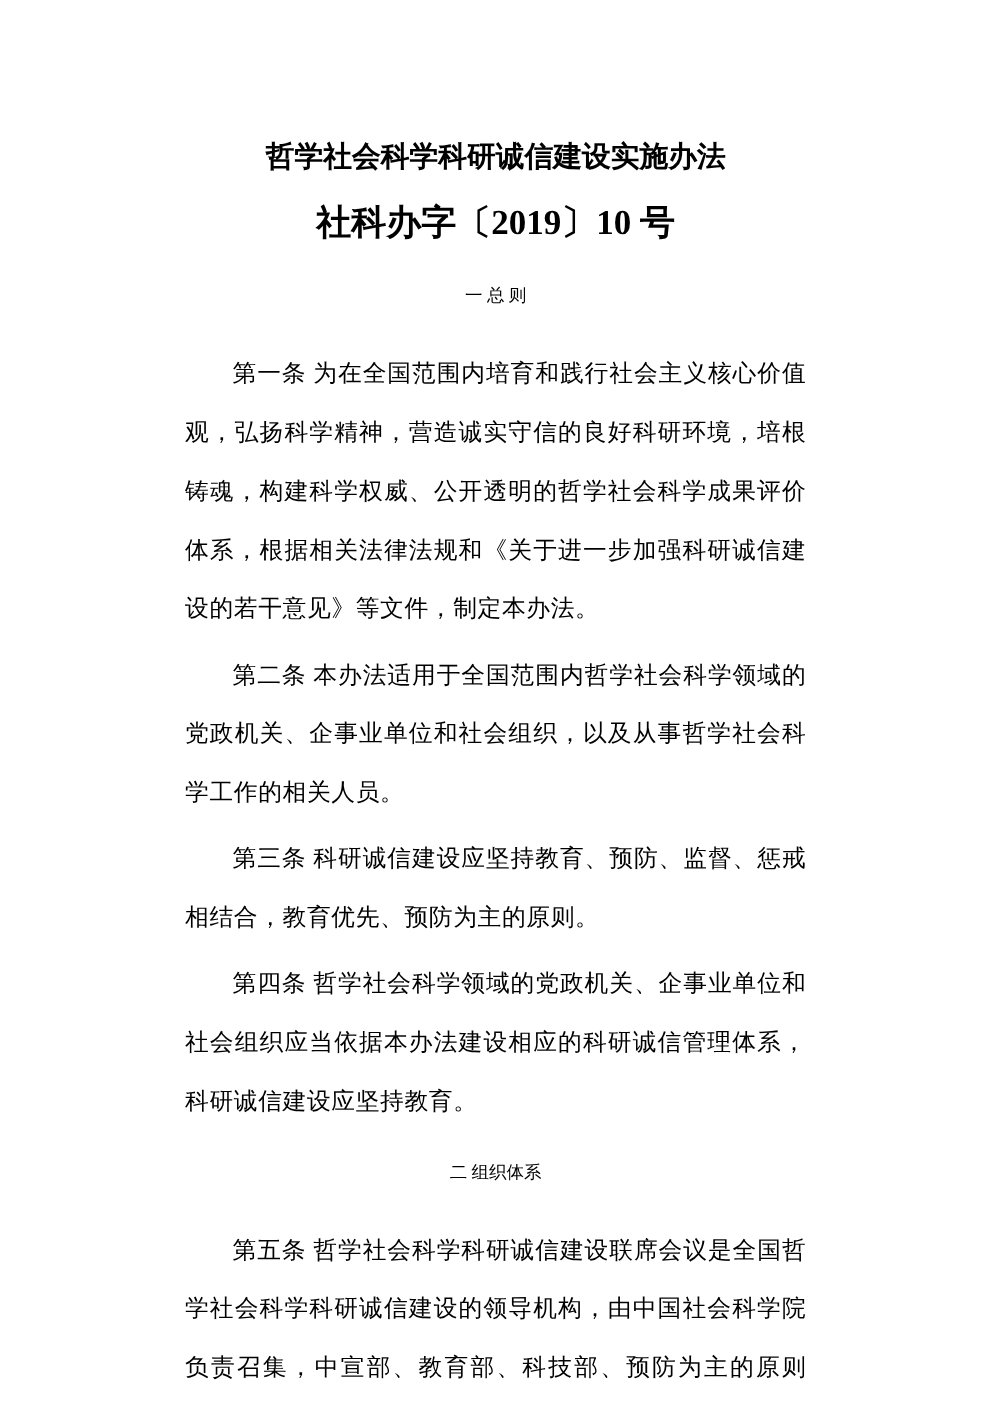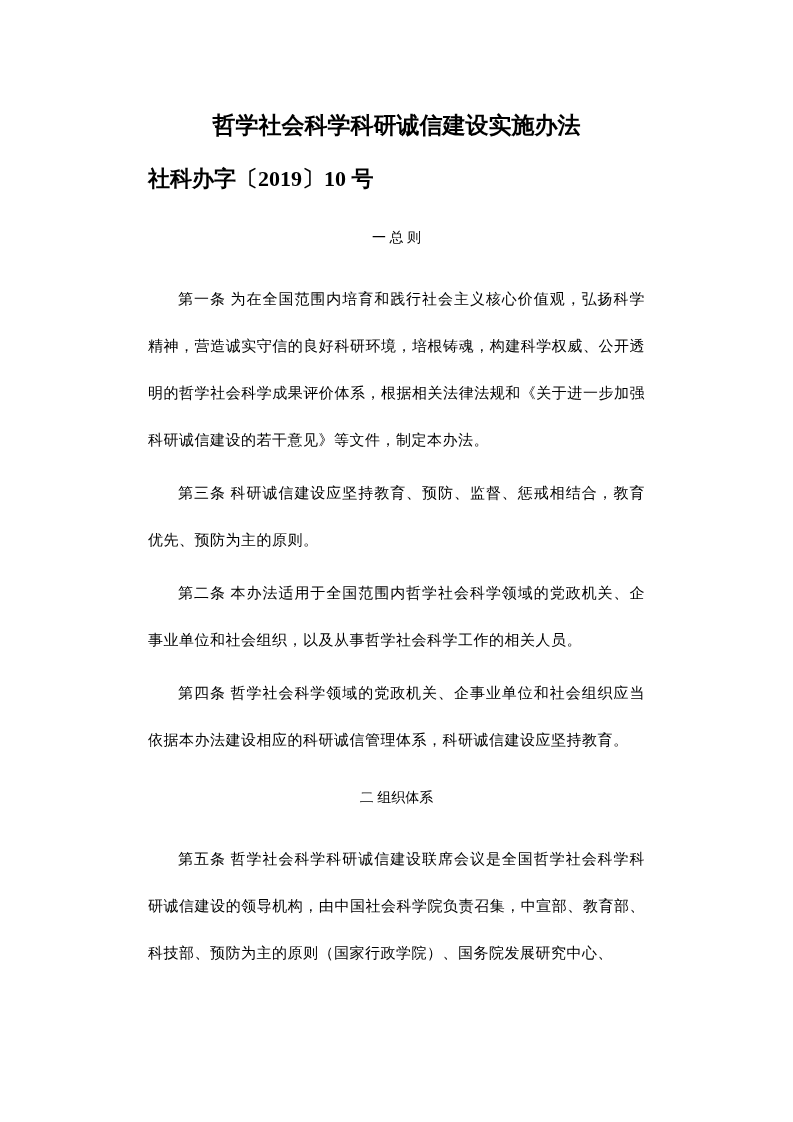--- a/index.html
+++ b/index.html
@@ -21,57 +21,58 @@
   }
   .doc-title {
     margin: 0;
     font-size: 23px;
     line-height: 28px;
     font-weight: bold;
     text-align: center;
   }
   .doc-number {
     margin: 25px 0 33px 0;
-    font-size: 22px;
+    font-size: 28px;
     line-height: 28px;
     font-weight: bold;
+    text-align: center;
   }
   .section-heading {
     margin: 22px 0 26px 0;
     font-size: 14px;
     line-height: 24px;
     font-weight: normal;
     text-align: center;
   }
   .para {
     margin: 0 0 6px 0;
-    font-size: 15px;
+    font-size: 19px;
     line-height: 47px;
     text-indent: 2em;
     text-align: justify;
     letter-spacing: 0.5px;
   }
 </style>
 </head>
 <body>
 
 <div class="page">
 
   <h1 class="doc-title">哲学社会科学科研诚信建设实施办法</h1>
 
   <div class="doc-number">社科办字〔2019〕10 号</div>
 
   <section>
     <h2 class="section-heading">一 总 则</h2>
 
     <p class="para">第一条 为在全国范围内培育和践行社会主义核心价值观，弘扬科学精神，营造诚实守信的良好科研环境，培根铸魂，构建科学权威、公开透明的哲学社会科学成果评价体系，根据相关法律法规和《关于进一步加强科研诚信建设的若干意见》等文件，制定本办法。</p>
 
+    <p class="para">第二条 本办法适用于全国范围内哲学社会科学领域的党政机关、企事业单位和社会组织，以及从事哲学社会科学工作的相关人员。</p>
+
     <p class="para">第三条 科研诚信建设应坚持教育、预防、监督、惩戒相结合，教育优先、预防为主的原则。</p>
-
-    <p class="para">第二条 本办法适用于全国范围内哲学社会科学领域的党政机关、企事业单位和社会组织，以及从事哲学社会科学工作的相关人员。</p>
 
     <p class="para">第四条 哲学社会科学领域的党政机关、企事业单位和社会组织应当依据本办法建设相应的科研诚信管理体系，科研诚信建设应坚持教育。</p>
   </section>
 
   <section>
     <h2 class="section-heading">二 组织体系</h2>
 
     <p class="para">第五条 哲学社会科学科研诚信建设联席会议是全国哲学社会科学科研诚信建设的领导机构，由中国社会科学院负责召集，中宣部、教育部、科技部、预防为主的原则（国家行政学院）、国务院发展研究中心、</p>
   </section>
 

